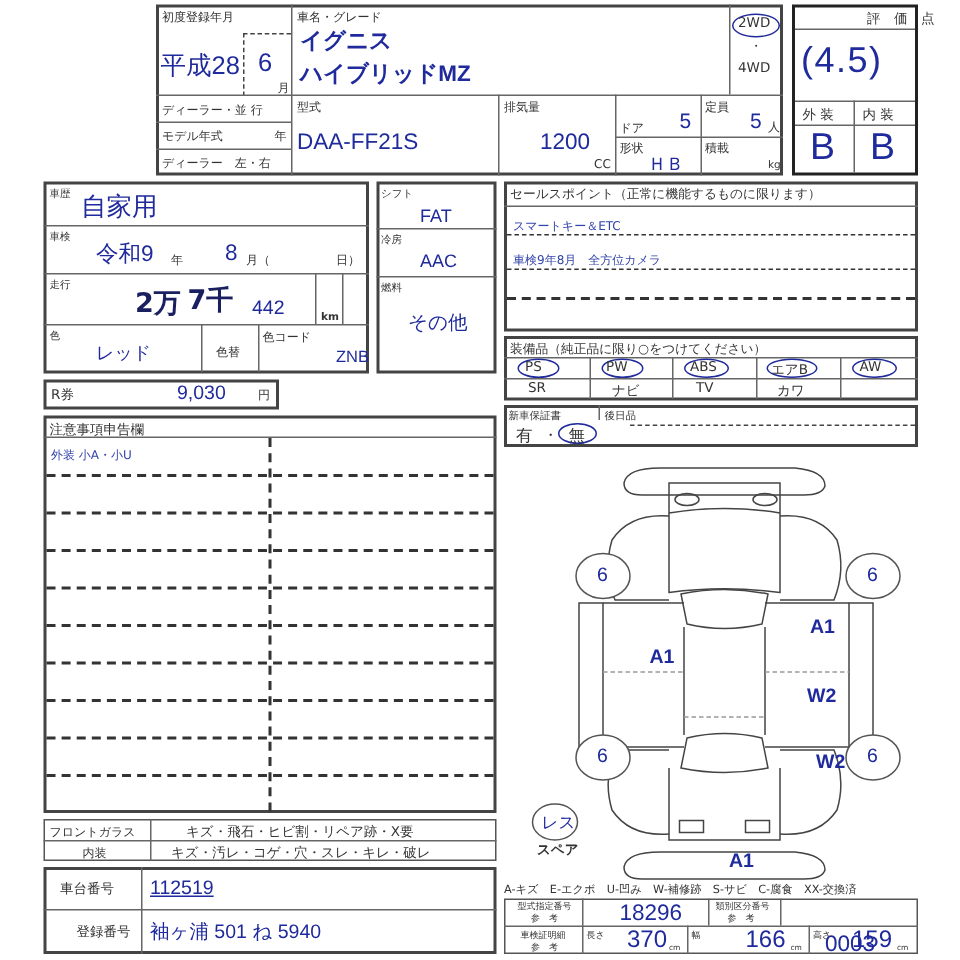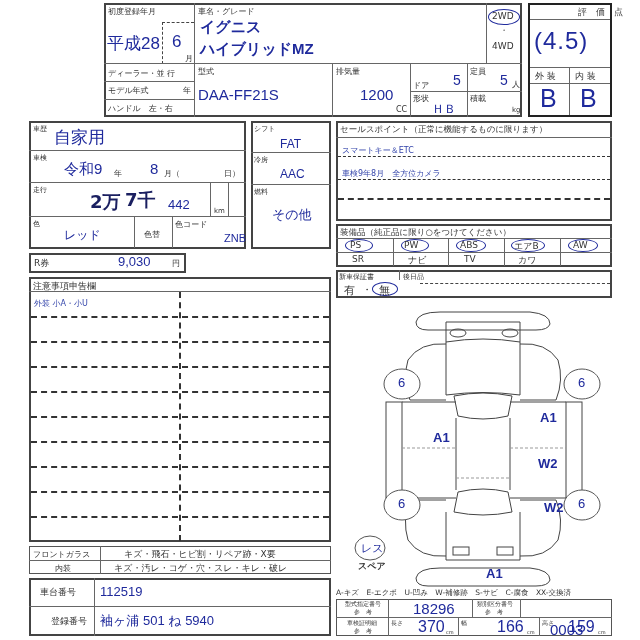--- a/index.html
+++ b/index.html
@@ -41,21 +41,21 @@
 <span class="lbl" style="left:500px;top:25px;font-size:8px;">・</span>
 <span class="lbl" style="left:492px;top:41px;font-size:9px;">4WD</span>
 
 <div class="hl" style="left:104px;top:63px;width:418px;"></div>
 
 <span class="lbl" style="left:108px;top:68px;">ディーラー・並 行</span>
 <div class="hl" style="left:104px;top:81px;width:90px;"></div>
 <span class="lbl" style="left:108px;top:85px;">モデル年式</span>
 <span class="lbl" style="left:183px;top:85px;">年</span>
 <div class="hl" style="left:104px;top:99px;width:90px;"></div>
-<span class="lbl" style="left:108px;top:103px;">ハンドル　左・右</span>
+<span class="lbl" style="left:108px;top:103px;">ディーラー　左・右</span>
 
 <span class="lbl" style="left:198px;top:66px;">型式</span>
 <span class="val" style="left:198px;top:86px;font-size:15px;">DAA-FF21S</span>
 <div class="vl" style="left:332px;top:63px;height:54px;"></div>
 
 <span class="lbl" style="left:336px;top:66px;">排気量</span>
 <span class="val" style="left:360px;top:86px;font-size:15px;">1200</span>
 <span class="lbl" style="left:396px;top:105px;">CC</span>
 <div class="vl" style="left:410px;top:63px;height:54px;"></div>
 
@@ -94,21 +94,21 @@
 <span class="lbl" style="left:114px;top:168px;">年</span>
 <span class="val" style="left:150px;top:160px;font-size:15px;">8</span>
 <span class="lbl" style="left:164px;top:168px;">月（</span>
 <span class="lbl" style="left:224px;top:168px;">日）</span>
 <div class="hl" style="left:29px;top:182px;width:217px;"></div>
 
 <span class="lbl" style="left:33px;top:185px;font-size:7px;">走行</span>
 <span class="abs" style="left:90px;top:190px;font-size:18px;font-weight:bold;color:#1a1f60;">2万</span>
 <span class="abs" style="left:125px;top:188px;font-size:18px;font-weight:bold;color:#1a1f60;">7千</span>
 <span class="val" style="left:168px;top:197px;font-size:13px;text-align:right;">442</span>
-<span class="lbl" style="left:214px;top:207px;font-size:7px;">km</span>
+<span class="lbl" style="left:214px;top:207px;font-size:7px;font-weight:bold;">km</span>
 <div class="vl" style="left:210px;top:182px;height:34px;"></div>
 <div class="vl" style="left:228px;top:182px;height:34px;"></div>
 <div class="hl" style="left:29px;top:216px;width:217px;"></div>
 
 <span class="lbl" style="left:33px;top:219px;font-size:7px;">色</span>
 <span class="val" style="left:64px;top:227px;font-size:12px;">レッド</span>
 <div class="vl" style="left:134px;top:216px;height:32px;"></div>
 <span class="lbl" style="left:144px;top:229px;">色替</span>
 <div class="vl" style="left:172px;top:216px;height:32px;"></div>
 <span class="lbl" style="left:175px;top:219px;">色コード</span>
@@ -193,21 +193,21 @@
 <div class="vl" style="left:100px;top:546px;height:28px;"></div>
 <span class="lbl" style="left:33px;top:549px;">フロントガラス</span>
 <span class="lblm" style="left:124px;top:548px;">キズ・飛石・ヒビ割・リペア跡・X要</span>
 <span class="lbl" style="left:55px;top:563px;">内装</span>
 <span class="lblm" style="left:114px;top:562px;">キズ・汚レ・コゲ・穴・スレ・キレ・破レ</span>
 
 <div class="box" style="left:29px;top:578px;width:302px;height:58px;border:2px solid #444;"></div>
 <div class="hl" style="left:29px;top:606px;width:302px;"></div>
 <div class="vl" style="left:94px;top:578px;height:58px;"></div>
 <span class="lblm" style="left:40px;top:586px;">車台番号</span>
-<span class="val" style="left:100px;top:584px;font-size:13px;">112519</span>
+<span class="val" style="left:100px;top:584px;font-size:13px;text-decoration:underline;">112519</span>
 <span class="lblm" style="left:51px;top:615px;">登録番号</span>
 <span class="val" style="left:100px;top:612px;font-size:13px;">袖ヶ浦 501 ね 5940</span>
 
 <svg class="abs" style="left:340px;top:300px;" width="280" height="290" viewBox="0 0 280 290">
   <g fill="none" stroke="#444" stroke-width="1">
 
     <path d="M100 12 L190 12 Q210 14 210 24 Q208 30 196 30 L88 30 Q76 30 76 22 Q78 12 100 12 Z"></path>
 
     <path d="M106 22 L180 22 L180 95 Q143 90 106 95 Z"></path>
     <path d="M106 42 Q143 36 180 42"></path>

